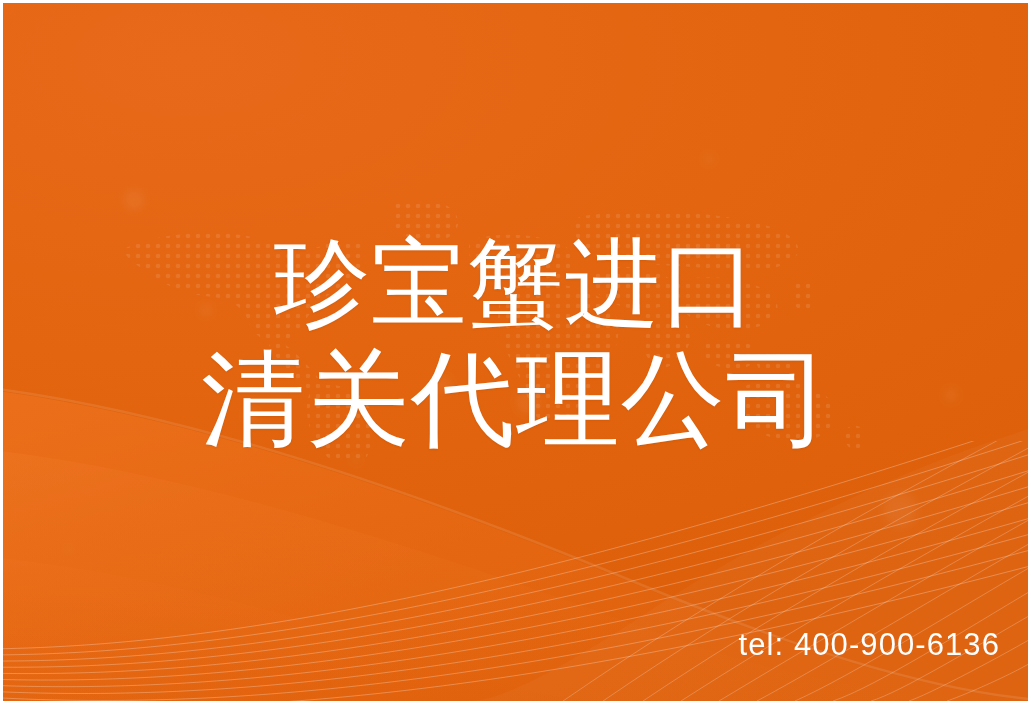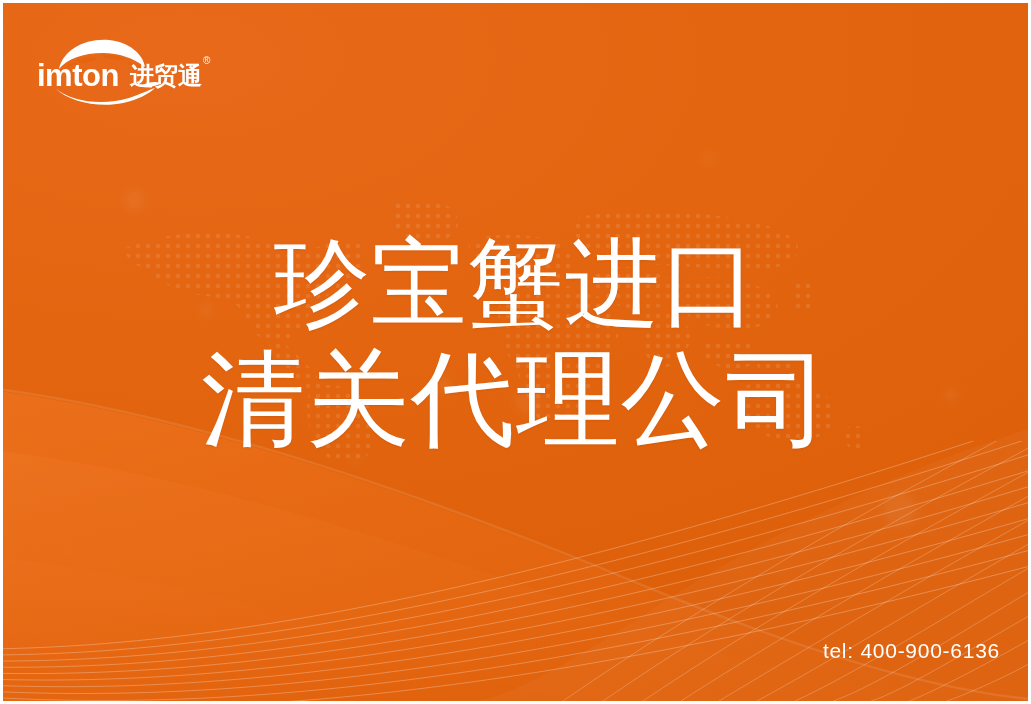--- a/index.html
+++ b/index.html
@@ -110,21 +110,21 @@
     margin-top: 16px;
     padding-right: 0.055em;
   }
 
   
   .phone {
     position: absolute;
     right: 28px;
     bottom: 38px;
     color: #ffffff;
-    font-size: 21px;
+    font-size: 31px;
     letter-spacing: 0.035em;
     font-family: "Liberation Sans", "DejaVu Sans", sans-serif;
     white-space: nowrap;
     user-select: none;
   }
 </style>
 </head>
 <body>
 
 <div class="banner">
@@ -259,45 +259,20 @@
         <path d="M1031,100 C936,154 828,220 754,260"></path>
         <path d="M1031,124 C948,172 850,234 792,260"></path>
         <path d="M1031,148 C960,190 872,246 830,260"></path>
         <path d="M1031,172 C972,206 896,252 868,260"></path>
         <path d="M1031,196 C986,222 924,254 906,260"></path>
         <path d="M1031,220 C1000,238 956,256 944,260"></path>
       </g>
     </svg>
   </div>
 
-  <div class="logo">
-    <svg viewBox="0 0 182 66" aria-hidden="true">
-
-      <g>
-        <path d="M22,33 C26,14 48,2 72,4 C92,6 106,18 108,31 C96,22 82,17 66,17 C46,17 30,23 22,33 Z" fill="#ffffff"></path>
-
-        <path d="M40,24 C46,21 54,20 60,22 C58,25 52,26 48,27 C44,28 41,27 40,24 Z" fill="#e3650f"></path>
-        <path d="M66,19 C74,18 82,20 88,24 C82,24 74,23 68,22 Z" fill="#e3650f"></path>
-        <path d="M92,26 C98,27 102,29 104,31 C99,30 94,29 90,28 Z" fill="#e3650f"></path>
-        <path d="M30,30 C34,27 38,26 41,27 C37,29 33,31 30,30 Z" fill="#e3650f"></path>
-      </g>
-
-      <text x="0" y="50" font-family="Liberation Sans, DejaVu Sans, sans-serif" font-size="31" font-weight="700" letter-spacing="-0.5" fill="#ffffff">imton</text>
-
-      <text x="93" y="48" font-family="DejaVu Sans, Liberation Sans, sans-serif" font-size="24" font-weight="700" letter-spacing="0" fill="#ffffff">进贸通</text>
-
-      <text x="166" y="28" font-family="Liberation Sans, DejaVu Sans, sans-serif" font-size="10" fill="#ffffff">®</text>
-
-      <g>
-        <path d="M18,52 C34,66 66,70 92,62 C104,58 112,54 118,52
-                 C112,58 100,64 86,67 C62,72 32,66 18,52 Z" fill="#ffffff"></path>
-        <path d="M104,50 C110,46 118,45 124,47 C120,50 112,52 104,50 Z" fill="#ffffff"></path>
-      </g>
-    </svg>
-  </div>
 
   <div class="headline">
     <span class="line line-1">珍宝蟹进口</span>
     <span class="line line-2">清关代理公司</span>
   </div>
 
   <div class="phone">tel: 400-900-6136</div>
 
 </div>
 

